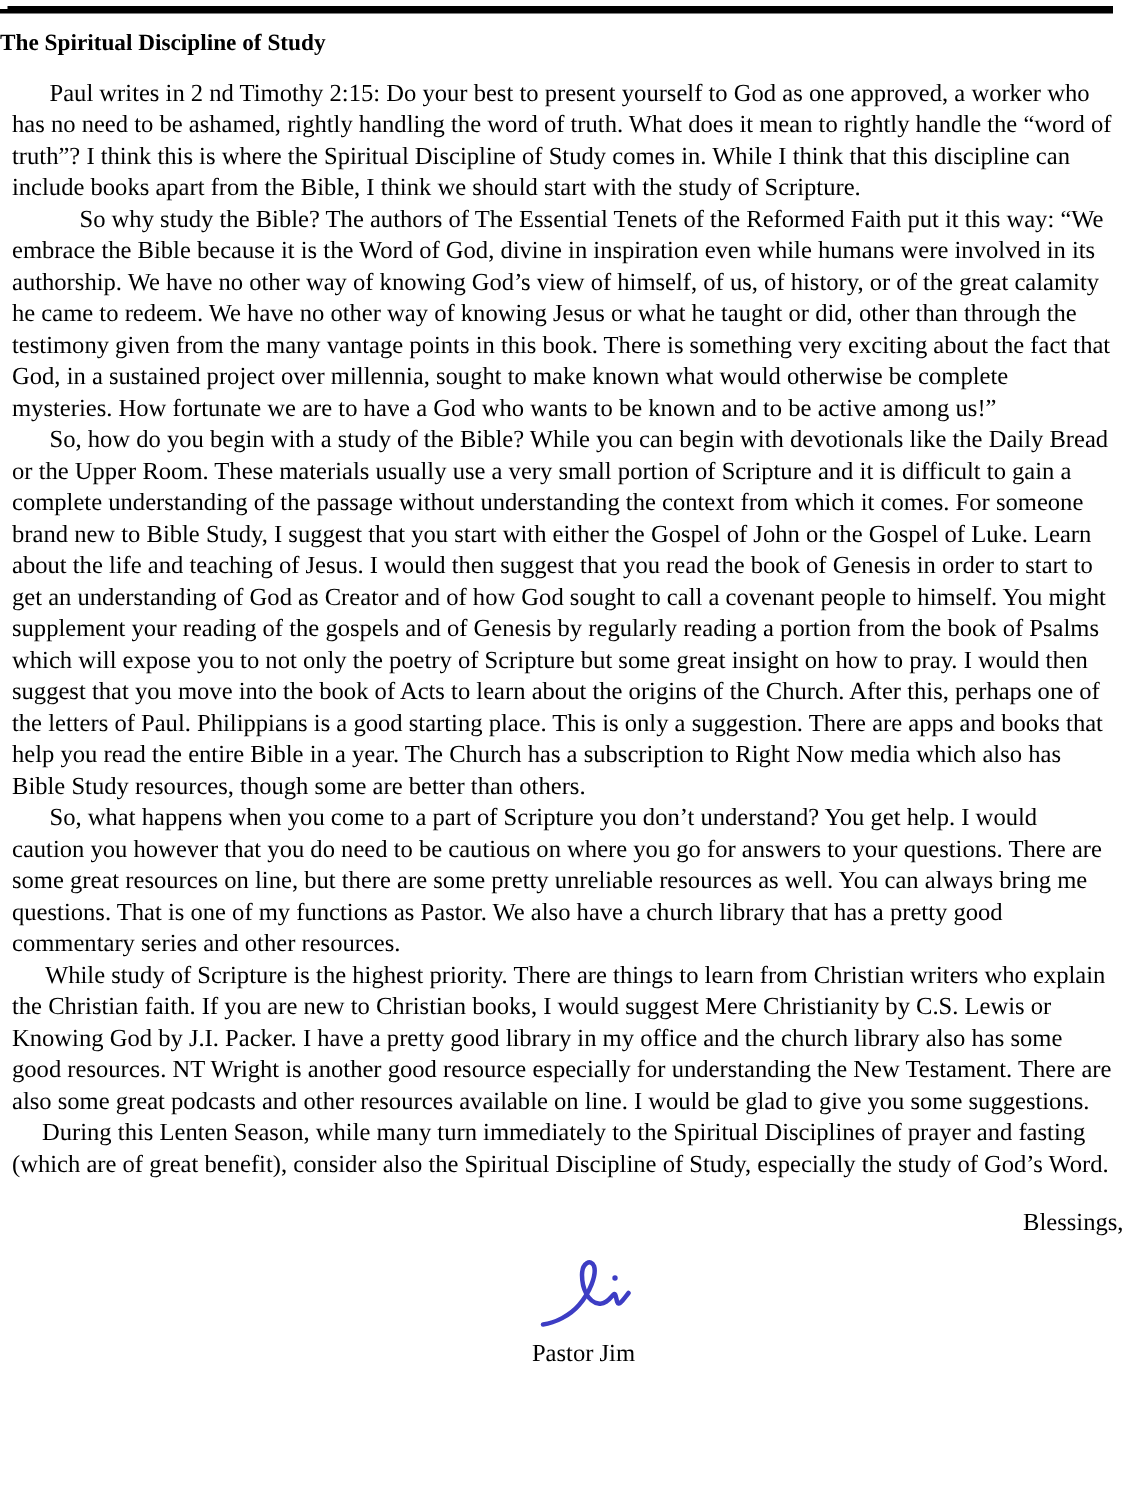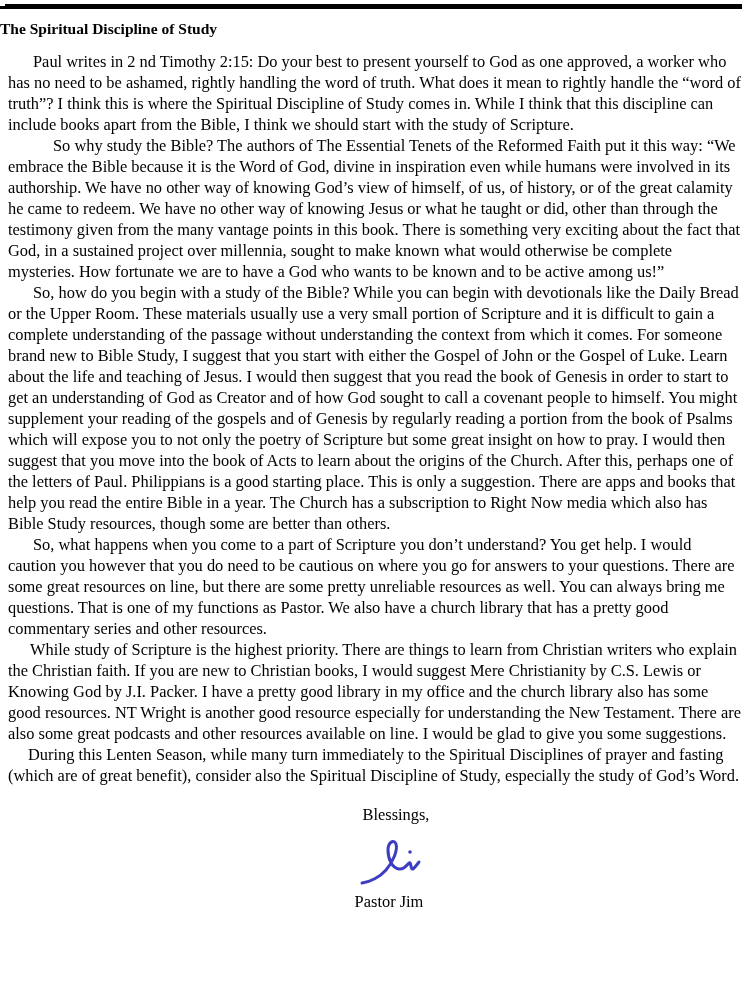--- a/index.html
+++ b/index.html
@@ -27,21 +27,21 @@
     margin:13px 7px 18px 8px;
     font-size:16.4px;line-height:21px;
     text-align:left;
   }
   .article p{margin:0;padding:0;}
   .ind-a{text-indent:25px;}
   .ind-b{text-indent:45px;}
   .ind-c{text-indent:22px;}
   .ind-d{text-indent:20px;}
   .closing{
-    text-align:center;padding-left:43px;
+    text-align:right;padding-left:43px;
     font-size:16.4px;line-height:21px;margin-top:7px;
   }
   .signature-wrap{
     text-align:center;padding-left:45px;margin-top:12px;height:52px;
   }
   .signature-wrap svg{display:inline-block;vertical-align:top;}
   .signed-by{
     text-align:center;padding-left:29px;
     font-size:16.4px;line-height:21px;margin-top:2px;
   }

